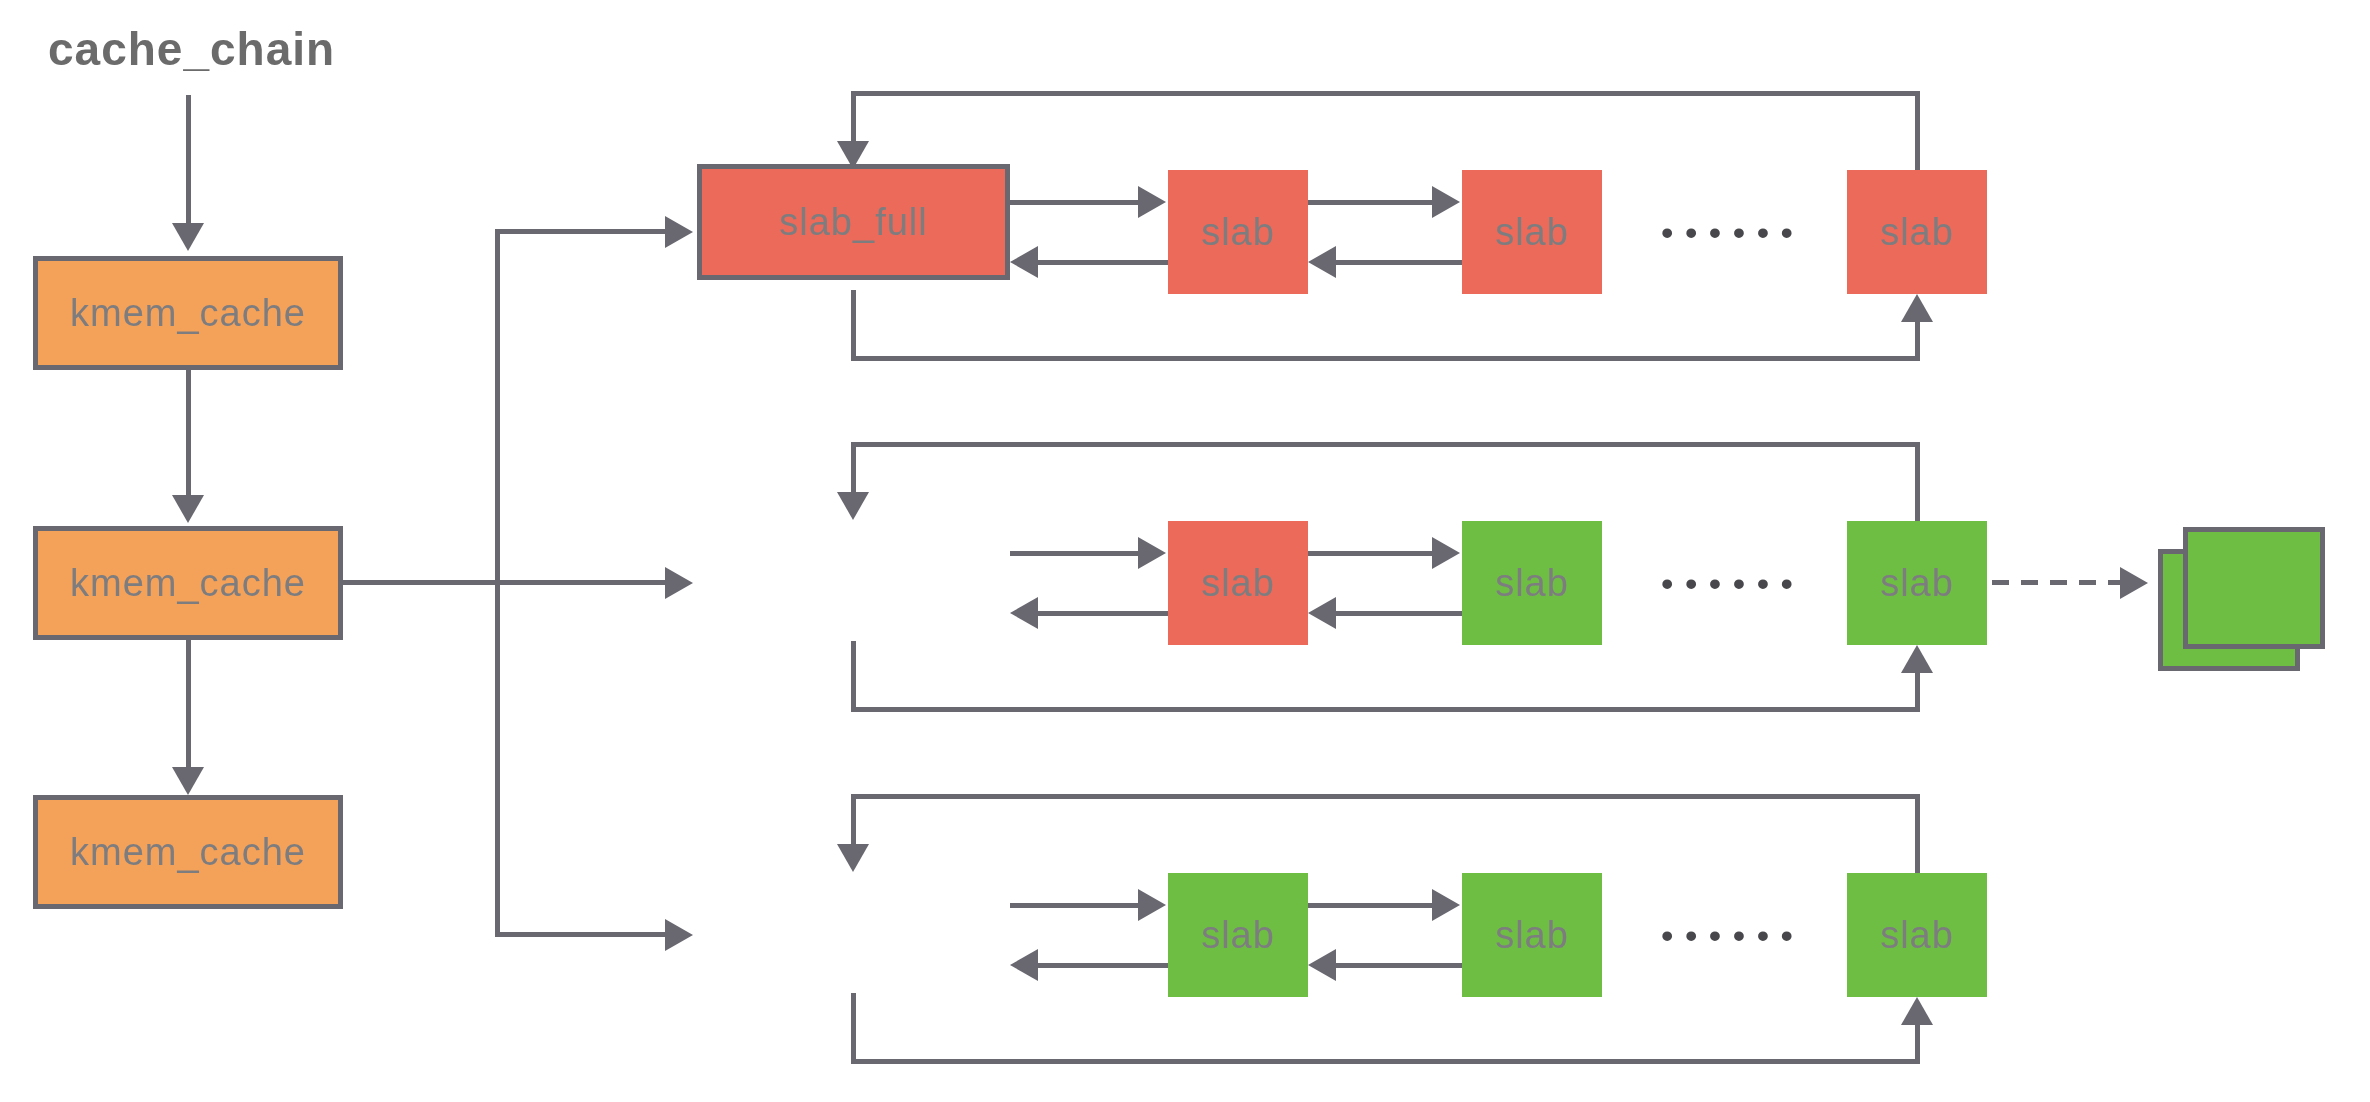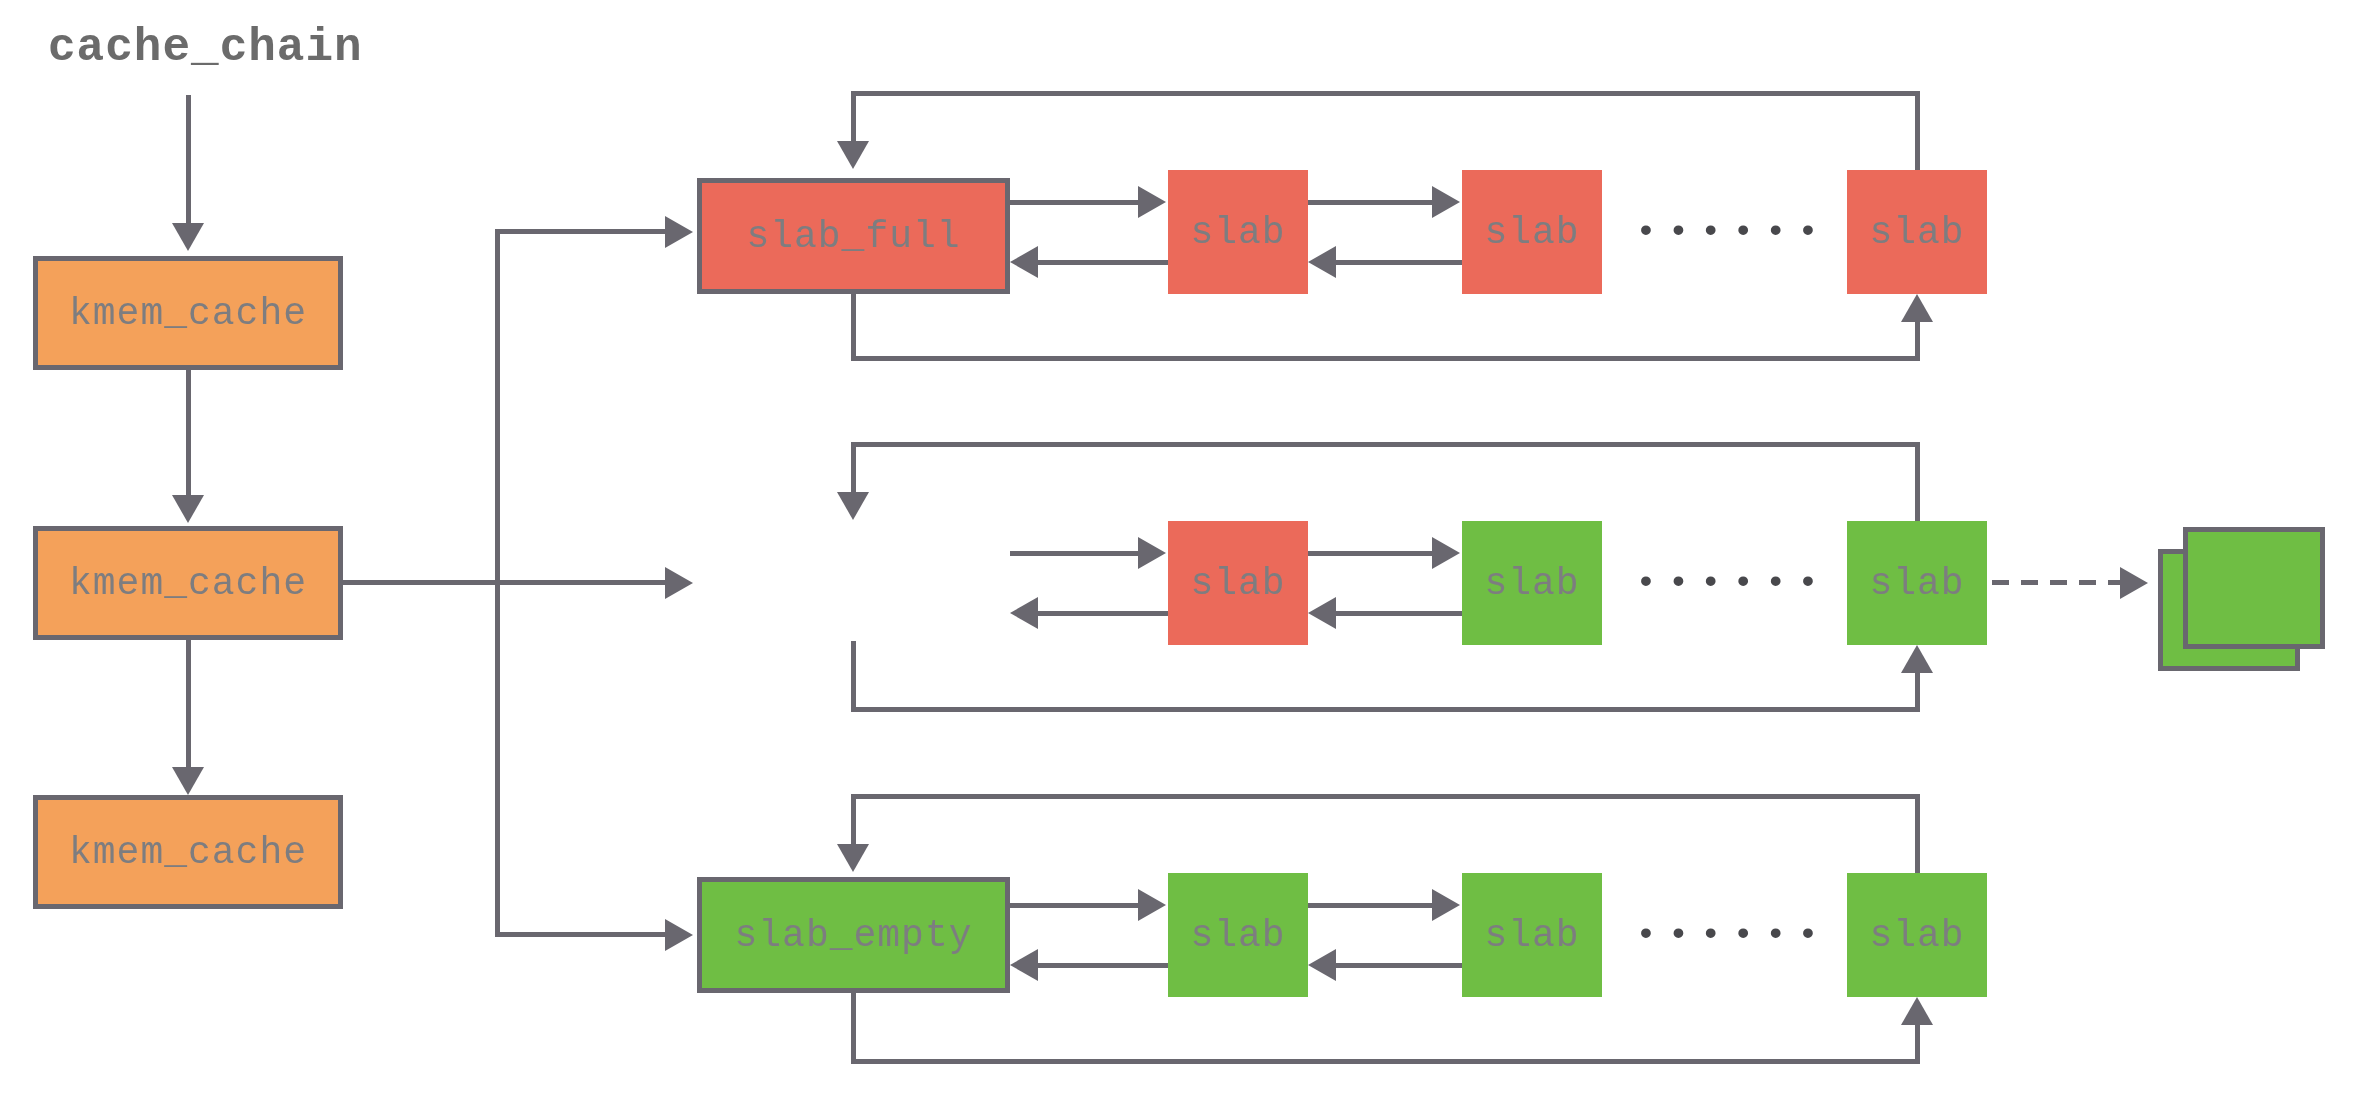--- a/index.html
+++ b/index.html
@@ -10,21 +10,21 @@
     --green:#6FBE44;
     --label:#7D7D80;
     --dots:#48484C;
   }
   html,body{margin:0;padding:0;background:#FFFFFF;}
   #canvas{
     position:relative;
     width:2370px;height:1102px;
     background:#FFFFFF;
     overflow:hidden;
-    font-family:Liberation Mono, monospace;
+    font-family:Liberation Sans, sans-serif;
   }
   
   .node{
     position:absolute;box-sizing:border-box;
     display:flex;align-items:center;justify-content:center;
     color:var(--label);
     font-size:38px;font-weight:500;letter-spacing:1px;
   }
   .bordered{border:5px solid var(--line);}
   .fill-orange{background:var(--orange);}
@@ -110,21 +110,21 @@
   <div class="hline" style="left:851px;top:91px;width:1069px;"></div>
   <div class="vline" style="left:851px;top:91px;height:50px;"></div>
   <div class="ah ah-down" style="left:837px;top:141px;"></div>
   <div class="vline" style="left:1915px;top:91px;height:79px;"></div>
 
   <div class="hline" style="left:851px;top:356px;width:1069px;"></div>
   <div class="vline" style="left:851px;top:290px;height:71px;"></div>
   <div class="vline" style="left:1915px;top:322px;height:39px;"></div>
   <div class="ah ah-up" style="left:1901px;top:294px;"></div>
 
-  <div class="node bordered fill-red" style="left:697px;top:178px;width:313px;height:116px;">
+  <div class="node bordered fill-red" style="left:697px;top:164px;width:313px;height:116px;">
     <span>slab_full</span>
   </div>
 
   <div class="hline" style="left:1010px;top:200px;width:128px;"></div>
   <div class="ah ah-right" style="left:1138px;top:186px;"></div>
   <div class="ah ah-left" style="left:1010px;top:246px;"></div>
   <div class="hline" style="left:1038px;top:260px;width:130px;"></div>
 
   <div class="node fill-red" style="left:1168px;top:170px;width:140px;height:124px;">
     <span>slab</span>
@@ -189,23 +189,20 @@
   <div class="hline" style="left:851px;top:794px;width:1069px;"></div>
   <div class="vline" style="left:851px;top:794px;height:50px;"></div>
   <div class="ah ah-down" style="left:837px;top:844px;"></div>
   <div class="vline" style="left:1915px;top:794px;height:79px;"></div>
 
   <div class="hline" style="left:851px;top:1059px;width:1069px;"></div>
   <div class="vline" style="left:851px;top:993px;height:71px;"></div>
   <div class="vline" style="left:1915px;top:1025px;height:39px;"></div>
   <div class="ah ah-up" style="left:1901px;top:997px;"></div>
 
-  <div class="node bordered fill-green" style="left:697px;top:877px;width:313px;height:116px;">
-    <span>slab_empty</span>
-  </div>
 
   <div class="hline" style="left:1010px;top:903px;width:128px;"></div>
   <div class="ah ah-right" style="left:1138px;top:889px;"></div>
   <div class="ah ah-left" style="left:1010px;top:949px;"></div>
   <div class="hline" style="left:1038px;top:963px;width:130px;"></div>
 
   <div class="node fill-green" style="left:1168px;top:873px;width:140px;height:124px;">
     <span>slab</span>
   </div>
 

